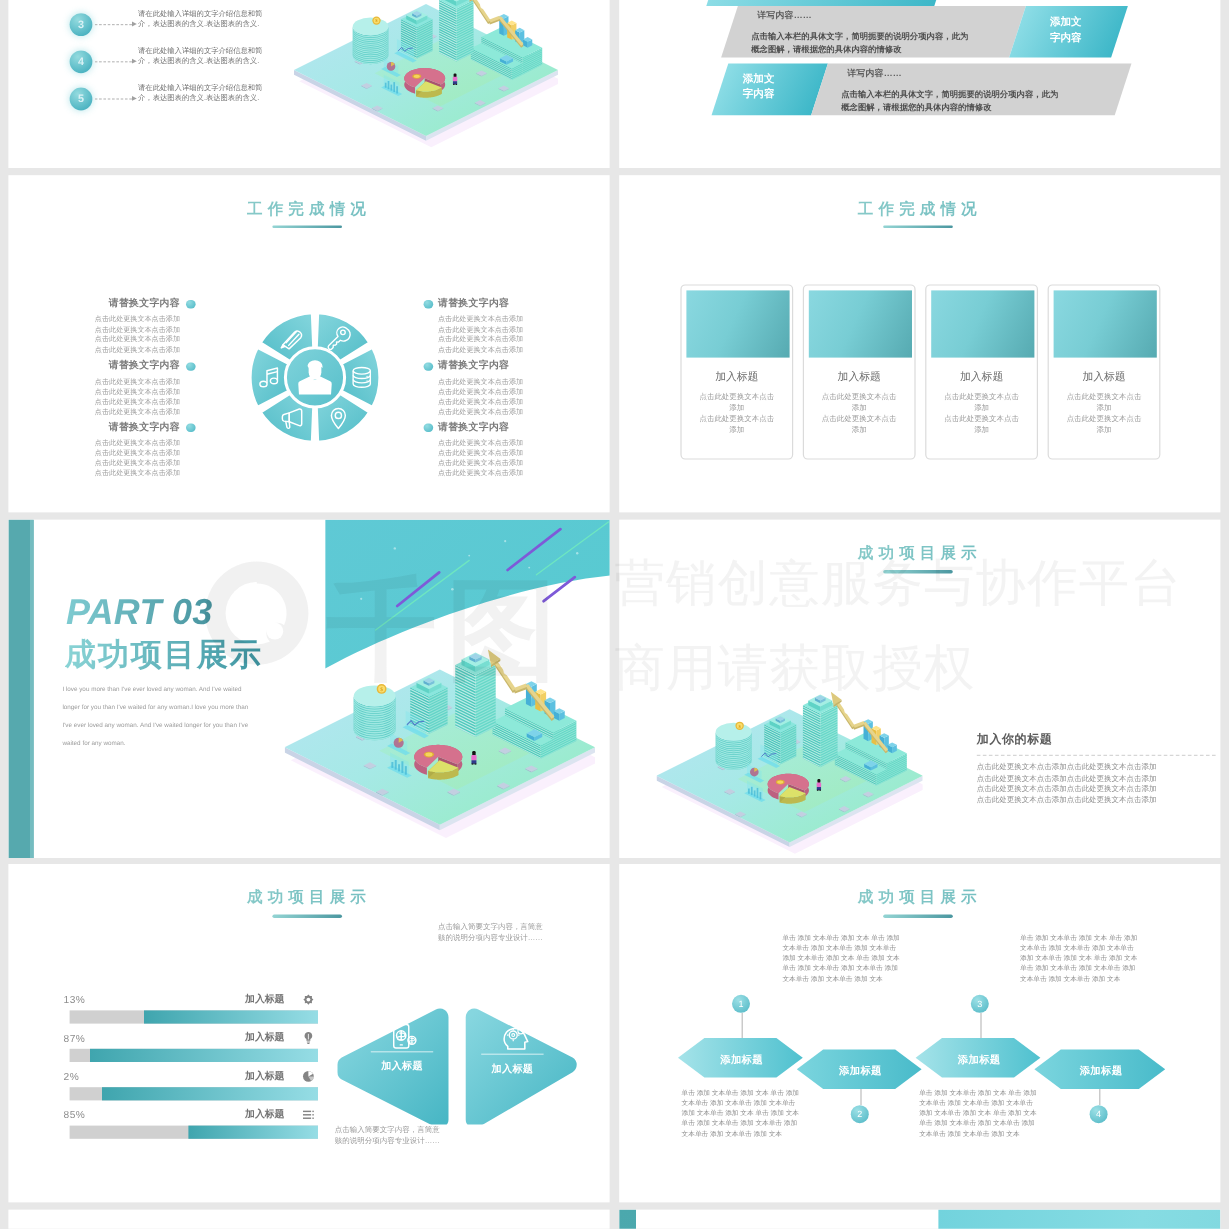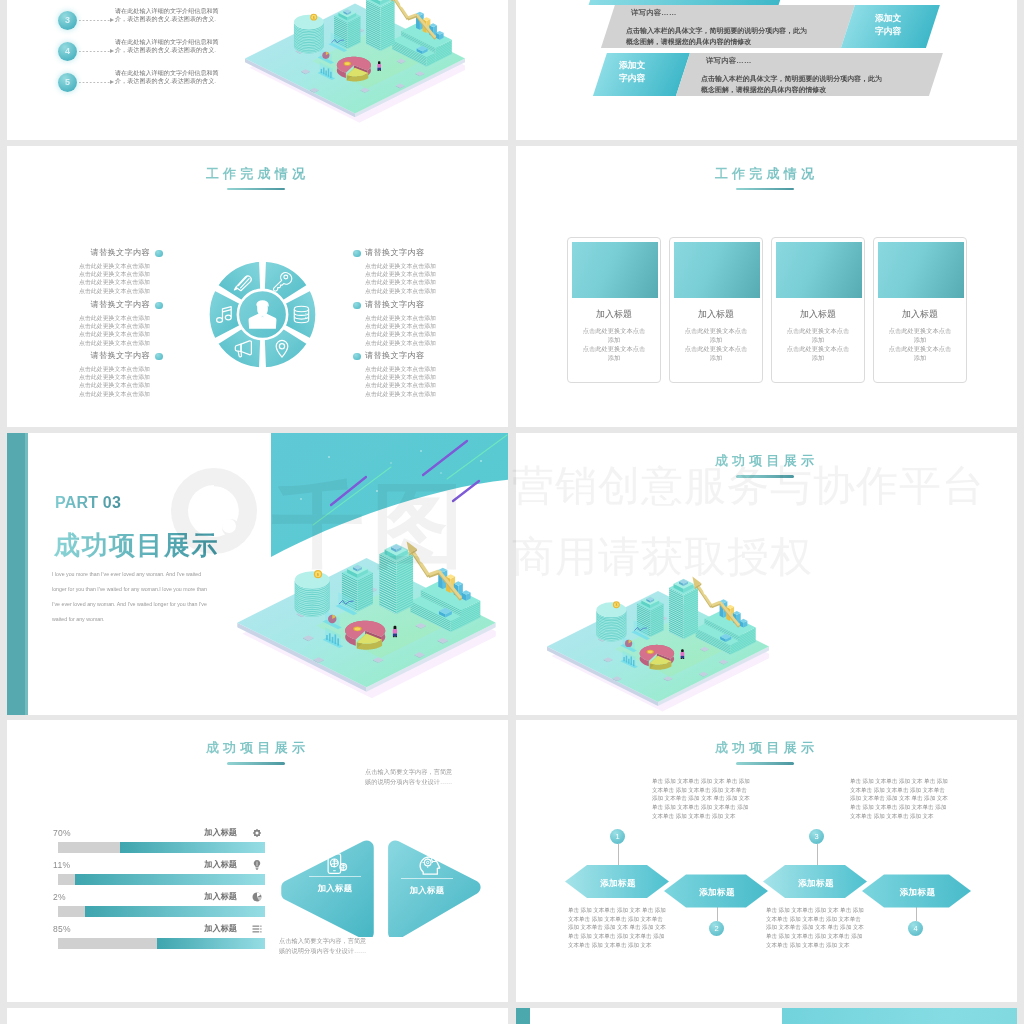--- a/index.html
+++ b/index.html
@@ -45,21 +45,21 @@
 #s4 .thumb{position:absolute;left:4px;top:4px;width:86px;height:56px;
   background:linear-gradient(115deg,#8ad8e0 0%,#78cdd4 45%,#56aab1 100%)}
 #s4 .ch{position:absolute;left:0;right:0;top:70px;text-align:center;font-size:9px;color:#6a6a6a}
 #s4 .cb{position:absolute;left:-10px;right:-10px;top:88px;text-align:center;font-size:7.6px;color:#9a9a9a;
   line-height:1.45;white-space:pre;transform:scale(.82);transform-origin:50% 0}
 
 #s5 .bar{position:absolute;left:0;top:0;width:21px;height:281.8px;background:#56a9ae;
   box-shadow:inset -3px 0 0 #74bcc0}
 #s5 .wedge{position:absolute;left:264px;top:0}
 #s5 .iso5{position:absolute;left:230px;top:81px;width:259px;height:194px}
-#s5 .part{position:absolute;left:48px;top:61px;font-size:16px;font-weight:bold;
+#s5 .part{position:absolute;left:48px;top:61px;font-size:30px;font-weight:bold;font-style:italic;
   letter-spacing:.2px;background:linear-gradient(90deg,#7ecbd1,#48949f);
   -webkit-background-clip:text;background-clip:text;color:transparent}
 #s5 .ttl{position:absolute;left:47px;top:95px;font-size:26px;font-weight:bold;letter-spacing:1.5px;
   background:linear-gradient(90deg,#8ad4d6,#3e95a2);-webkit-background-clip:text;background-clip:text;color:transparent}
 #s5 .desc{position:absolute;left:45px;top:134px;width:225px;font-size:7.3px;color:#9b9b9b;line-height:2.86;
   transform:scale(.72);transform-origin:0 0}
 
 #s6 .iso6{position:absolute;left:31px;top:120px;width:222px;height:167px}
 #s6 .blk{position:absolute;left:298px;width:199px}
 #s6 .bh{font-size:10px;font-weight:bold;color:#5b5b5b;letter-spacing:.5px}
@@ -87,21 +87,21 @@
 #s2 .gray{position:absolute;background:#d2d2d2;transform:skewX(-18deg)}
 #s2 .tealtag{position:absolute;background:linear-gradient(100deg,#8ddde6 0%,#3db7c8 100%);transform:skewX(-18deg)}
 #s2 .sliver{position:absolute;background:linear-gradient(100deg,#8ddde6,#3db7c8);transform:skewX(-18deg)}
 #s2 .tagtxt{position:absolute;color:#fff;font-size:8.8px;font-weight:bold;line-height:1.45;white-space:pre}
 #s2 .bhead{position:absolute;font-size:7.4px;color:#5a5a5a;font-weight:bold;letter-spacing:.2px;white-space:nowrap}
 #s2 .bbody{position:absolute;font-size:8.2px;color:#4f4f4f;line-height:1.6;white-space:pre;
   transform:scale(.85);transform-origin:0 0;font-weight:bold}
 #s3 .lab{position:absolute;width:114px}
 #s3 .lab.lft{left:29px;text-align:right}
 #s3 .lab.rgt{left:358px;text-align:left}
-#s3 .lab .h{font-size:8.2px;font-weight:normal;color:#7b7b7b;letter-spacing:.3px;white-space:nowrap}
+#s3 .lab .h{font-size:8.2px;font-weight:bold;color:#7b7b7b;letter-spacing:.3px;white-space:nowrap}
 #s3 .lab .b{font-size:7.4px;color:#9d9d9d;line-height:1.42;margin-top:4px;
   transform:scale(.8);transform-origin:100% 0;white-space:pre}
 #s3 .lab.rgt .b{transform-origin:0 0}
 #s3 .dot{position:absolute;width:7.5px;height:7.5px;border-radius:50%;
   background:radial-gradient(circle at 34% 28%,#93dce2,#4bb6c4)}
 #s7 .pico svg{display:block;width:12px;height:12px}
 #s7 .arrows{position:absolute;left:272px;top:117px;width:210px;height:100px}
 #s7 .alab{position:absolute;font-size:8.4px;color:#fff;font-weight:bold;letter-spacing:.3px;width:44px;text-align:center}
 #s7 .arule{position:absolute;width:52px;height:1px;background:rgba(255,255,255,.62)}
 #s7 .anote{position:absolute;font-size:8px;color:#9a9a9a;line-height:1.5;white-space:pre;
@@ -529,40 +529,48 @@
   <div class="ttl">成功项目展示</div>
   <div class="desc">I love you more than I've ever loved any woman. And I've waited longer for you than I've waited for any woman.I love you more than I've ever loved any woman. And I've waited longer for you than I've waited for any woman.</div>
 </div>
 
 <div class="slide" id="s6" style="left:516px;top:433px">
   <div class="stitle">成功项目展示</div>
   <div class="tline"></div>
   <svg class="iso6" viewBox="0 0 400 300">
         <use href="#isocity" width="400" height="300"></use>
       </svg>
+  <div class="blk" style="top:176px">
+    <div class="bh">加入你的标题</div>
+    <div class="hr"></div>
+    <div class="bb pre">点击此处更换文本点击添加点击此处更换文本点击添加
+点击此处更换文本点击添加点击此处更换文本点击添加
+点击此处更换文本点击添加点击此处更换文本点击添加
+点击此处更换文本点击添加点击此处更换文本点击添加</div>
+  </div>
 </div>
 
 <div class="slide" id="s7" style="left:7px;top:720.3px">
   <div class="stitle">成功项目展示</div>
   <div class="tline"></div>
   <div class="prow" style="top:108px">
-    <div class="pct">70%</div>
+    <div class="pct">13%</div>
     <div class="plab">加入标题</div>
     <span class="pico">
           <svg viewBox="-8 -8 16 16" width="12" height="12">
             <path d="M0.00 -5.60 L1.61 -3.88 L3.96 -3.96 L3.88 -1.61 L5.60 0.00 L3.88 1.61 L3.96 3.96 L1.61 3.88 L0.00 5.60 L-1.61 3.88 L-3.96 3.96 L-3.88 1.61 L-5.60 0.00 L-3.88 -1.61 L-3.96 -3.96 L-1.61 -3.88 Z" fill="#848484" fill-rule="evenodd"></path>
             <circle cx="0" cy="0" r="2.1" fill="#fff"></circle>
           </svg>
         </span>
     <div class="trk">
           <div class="fil" style="width: 70%;"></div>
         </div>
   </div>
   <div class="prow" style="top:140px">
-    <div class="pct">11%</div>
+    <div class="pct">87%</div>
     <div class="plab">加入标题</div>
     <span class="pico">
           <svg viewBox="-8 -8 16 16" width="12" height="12">
             <path d="M0 -6.6 a4.2 4.2 0 0 1 2.2 7.8 L2.2 3 -2.2 3 -2.2 1.2 A4.2 4.2 0 0 1 0 -6.6 Z" fill="#848484"></path>
             <rect x="-1.9" y="3.8" width="3.8" height="1.1" rx="0.5" fill="#848484"></rect>
             <rect x="-1.4" y="5.5" width="2.8" height="1.1" rx="0.5" fill="#848484"></rect>
             <path d="M0 -4.6 L0 1.6" stroke="#fff" stroke-width="0.9"></path>
           </svg>
         </span>
     <div class="trk">

